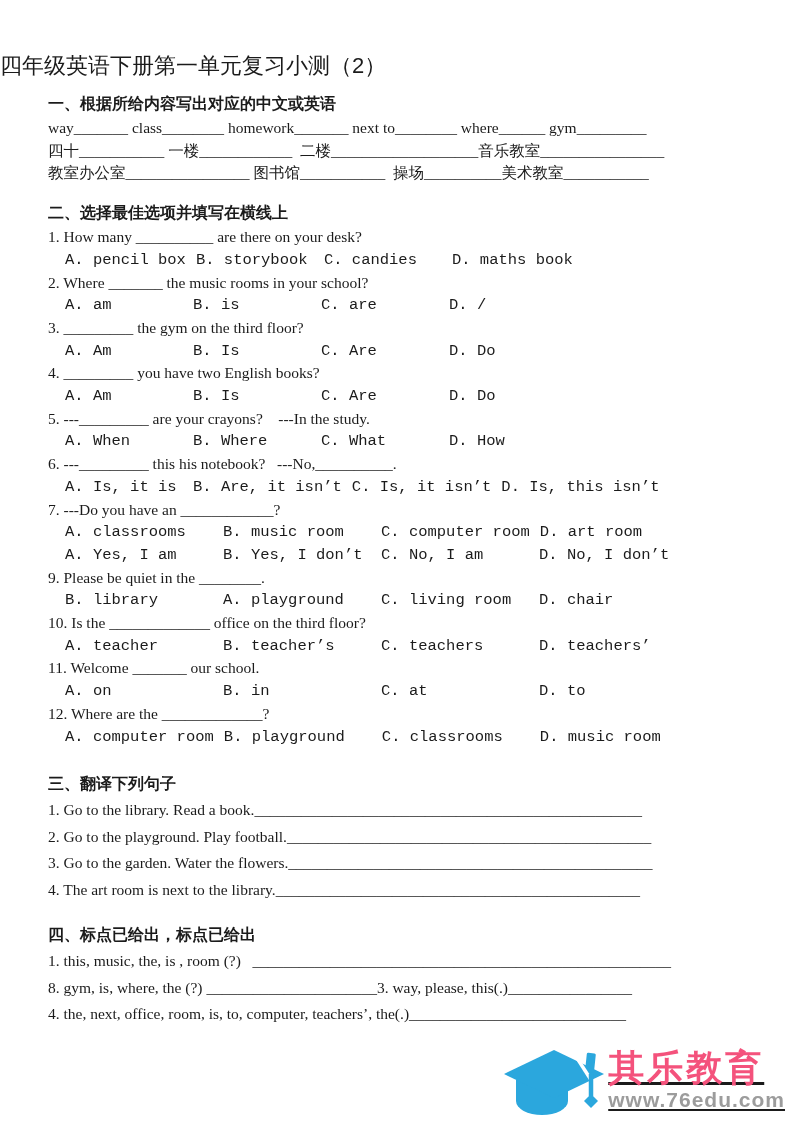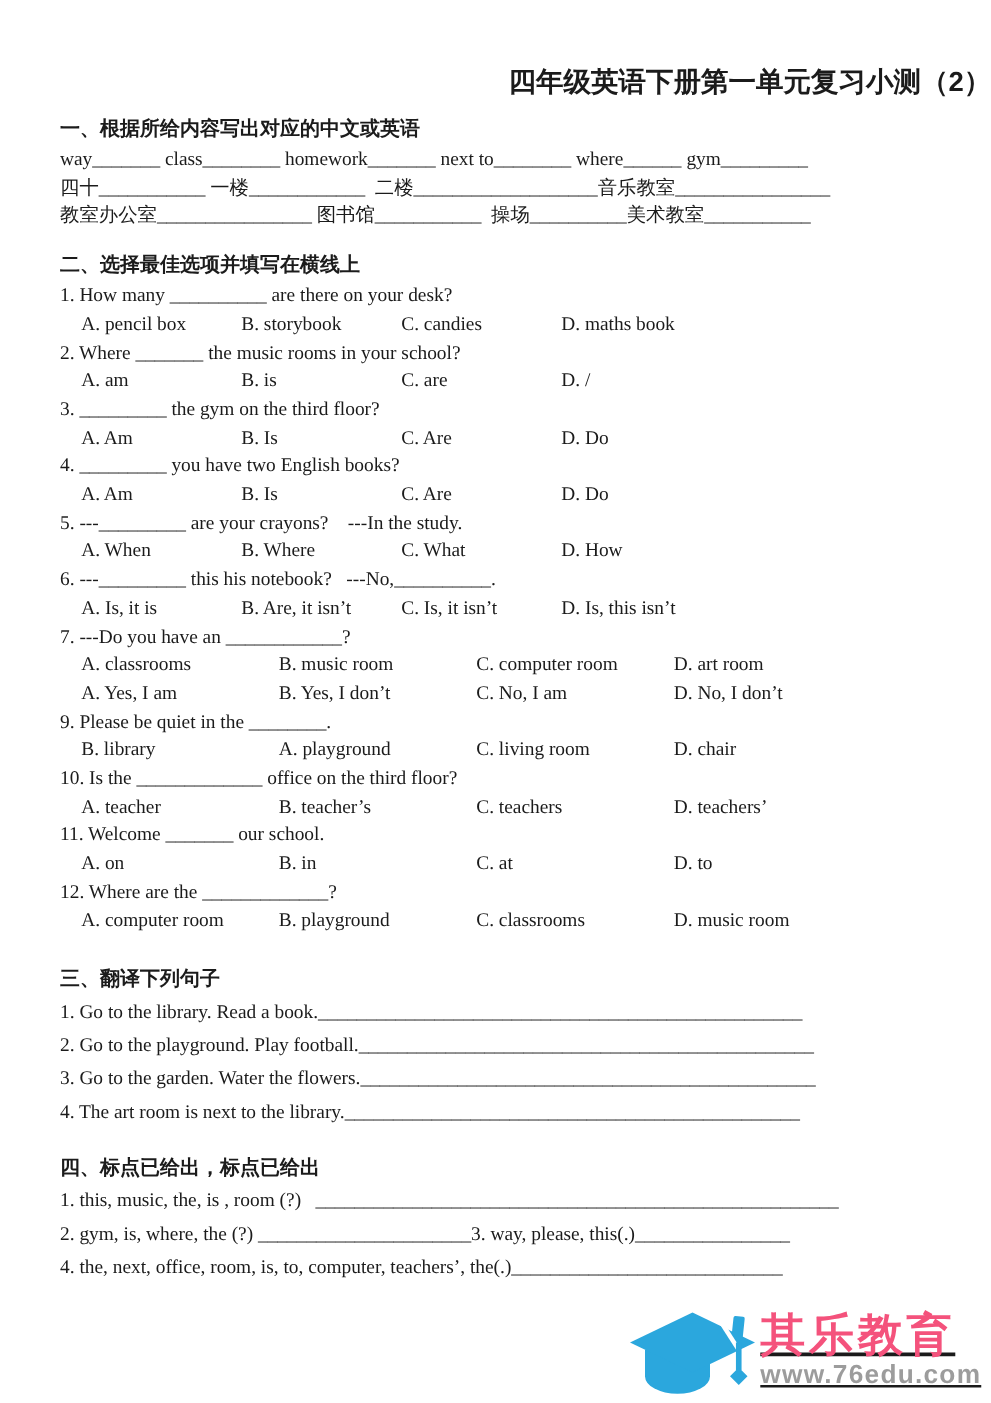--- a/index.html
+++ b/index.html
@@ -9,24 +9,24 @@
     box-sizing:border-box;
     padding:52px 115px 0 48px;
     background:#fff;
     font-family:"Liberation Serif","DejaVu Serif",serif;
     font-size:15.5px;
     color:#1b1b1b;
     overflow:hidden;
   }
   .hd{
     font-family:"Liberation Sans","DejaVu Sans",sans-serif;
-    font-weight:700;
+    font-weight:400;
     font-size:22px;
     line-height:28px;
-    text-align:right;
+    text-align:left;
     margin:0 -115px 14px -48px;
   }
   h2.sec-hd{
     font-family:"Liberation Sans","DejaVu Sans",sans-serif;
     font-weight:700;
     font-size:16px;
     line-height:20px;
     margin:0 0 3px 0;
   }
   .sec{margin:0;}
@@ -40,20 +40,21 @@
     white-space:pre-wrap;
   }
   .sec-translate .fill-line, .sec-order .fill-line{
     line-height:26.5px;
   }
   .opts{
     display:flex;
     margin:0;
     padding-left:17px;
     line-height:22.7px;
+    font-family:Liberation Mono, monospace;
   }
   .opt{
     flex:0 0 auto;
     min-width:118px;
     padding-right:10px;
     white-space:pre;
   }
   .opts.wide .opt{min-width:148px;}
   .logo{
     position:absolute;
@@ -224,21 +225,21 @@
     <h2 class="sec-hd">三、翻译下列句子</h2>
     <p class="fill-line">1. Go to the library. Read a book.__________________________________________________</p>
     <p class="fill-line">2. Go to the playground. Play football._______________________________________________</p>
     <p class="fill-line">3. Go to the garden. Water the flowers._______________________________________________</p>
     <p class="fill-line">4. The art room is next to the library._______________________________________________</p>
   </div>
 
   <div class="sec sec-order">
     <h2 class="sec-hd">四、标点已给出，标点已给出</h2>
     <p class="fill-line">1. this, music, the, is , room (?)   ______________________________________________________</p>
-    <p class="fill-line">2. gym, is, where, the (?) ______________________3. way, please, this(.)________________</p>
+    <p class="fill-line">8. gym, is, where, the (?) ______________________3. way, please, this(.)________________</p>
     <p class="fill-line">4. the, next, office, room, is, to, computer, teachers’, the(.)____________________________</p>
   </div>
 
   <div class="logo">
     <svg width="104" height="78" viewBox="0 0 104 78" aria-hidden="true">
 
       <path d="M14,36 L66,36 L66,57 A26,14 0 0 1 14,57 Z" style="fill:var(--cap-blue,#2ba7dd)"></path>
 
       <polygon points="2,30 52,6 102,30 52,54" style="fill:var(--cap-blue,#2ba7dd)"></polygon>
 

